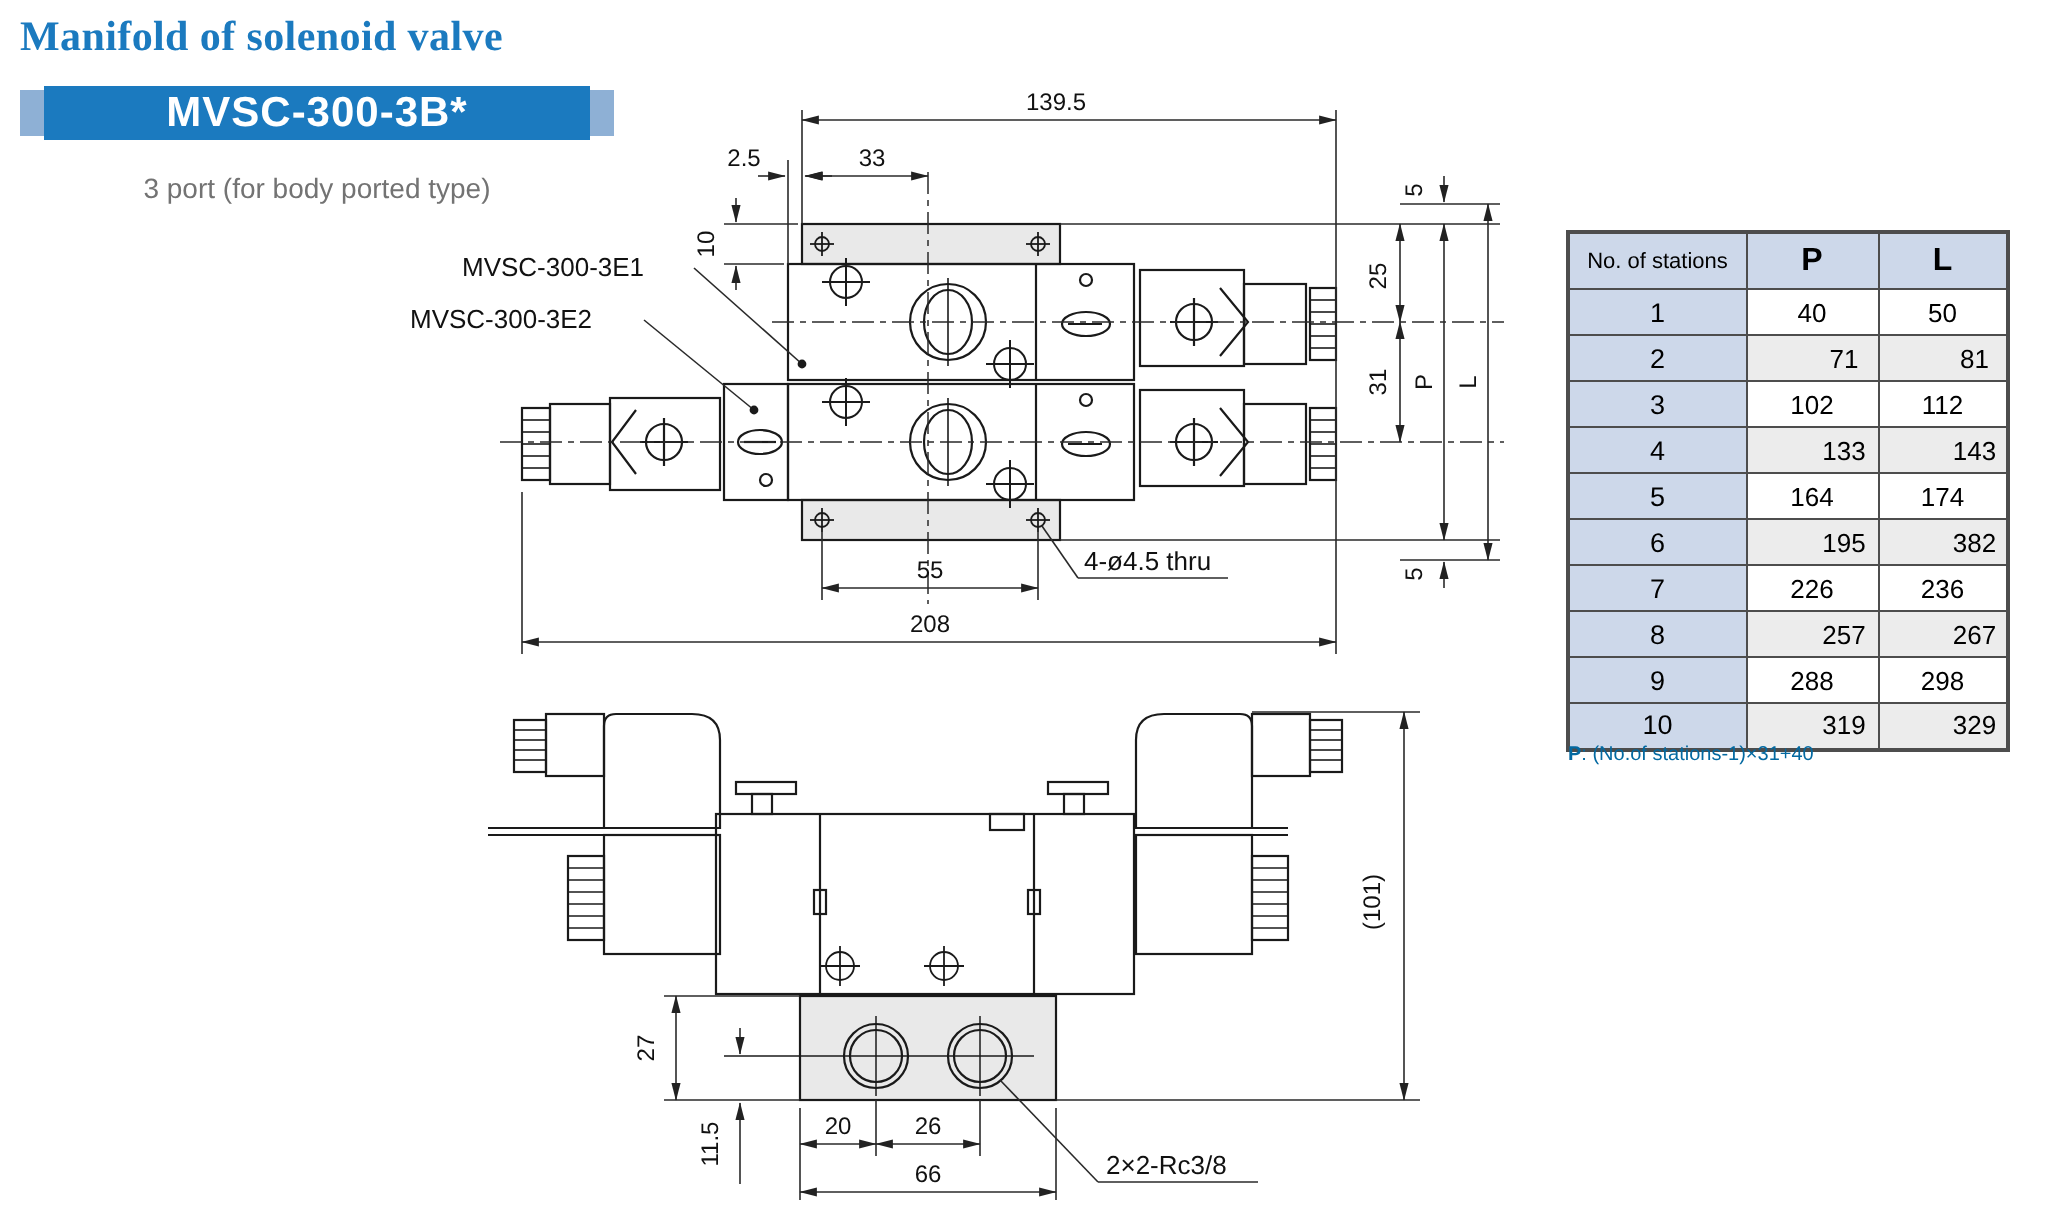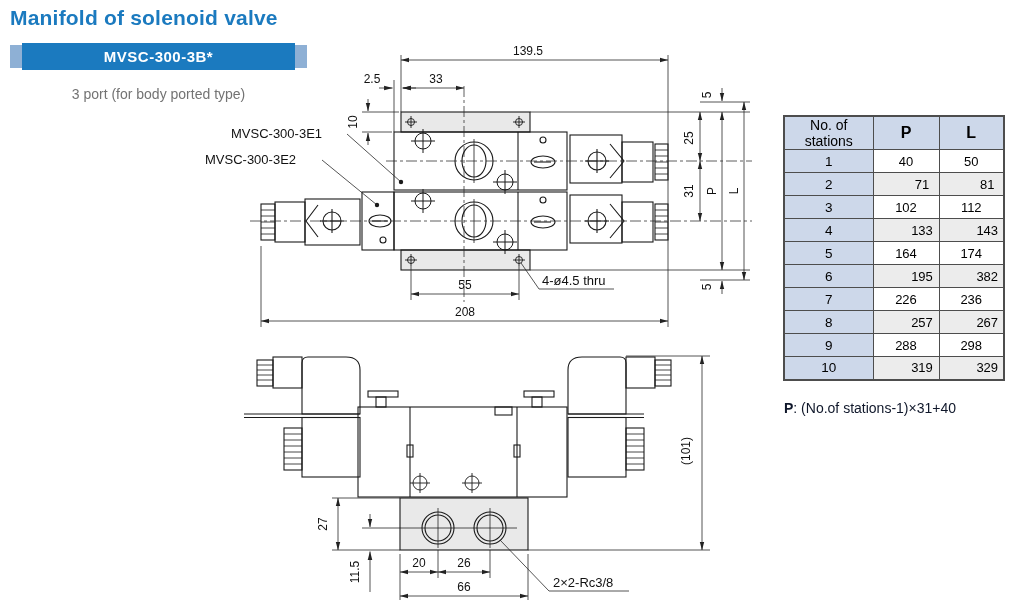--- a/index.html
+++ b/index.html
@@ -2,29 +2,29 @@
 <html><head>
 <meta charset="utf-8">
 <style>
   html,body{margin:0;padding:0;}
   body{
     width:1027px;height:616px;position:relative;background:#fff;
     font-family:"Liberation Sans", sans-serif;overflow:hidden;
   }
   .page-title{
     position:absolute;left:10px;top:6px;font-size:21px;font-weight:bold;
-    color:#1b7abf;letter-spacing:0.2px;
+    color:#1b7abf;letter-spacing:0.2px;font-family:Liberation Serif, serif;
   }
   .banner{position:absolute;left:10px;top:43px;width:297px;height:27px;}
   .banner .tab{position:absolute;top:2px;width:12px;height:23px;background:#8eb0d5;}
   .banner .tab.left{left:0;}
   .banner .tab.right{right:0;}
   .banner .bar{
     position:absolute;left:12px;right:12px;top:0;height:27px;background:#1b7abf;
-    color:#fff;font-size:15px;font-weight:bold;text-align:center;line-height:27px;
+    color:#fff;font-size:21px;font-weight:bold;text-align:center;line-height:27px;
     letter-spacing:0.5px;
   }
   .subtitle{
     position:absolute;left:10px;top:74px;width:297px;text-align:center;
     font-size:14px;color:#737373;margin-top:12px;
   }
   svg{position:absolute;left:0;top:0;}
   svg text{font-family:"Liberation Sans", sans-serif;font-size:12px;fill:#111;}
   svg text.lead{font-size:13px;}
   .spec-table{
@@ -33,27 +33,27 @@
   }
   .spec-table td,.spec-table th{
     border:1.5px solid #4d4d4d;text-align:center;padding:0;
     font-weight:normal;font-size:13px;color:#000;
   }
   .spec-table{border:2px solid #4d4d4d;}
   .spec-table col.c1{width:89px;}
   .spec-table col.c2{width:66px;}
   .spec-table col.c3{width:65px;}
   .spec-table thead th{background:#cdd8ea;height:27px;}
-  .spec-table thead th.small{font-size:14px;}
+  .spec-table thead th.small{font-size:11px;}
   .spec-table thead th.pl{font-size:16px;font-weight:bold;}
   .spec-table tbody tr{height:23px;}
   .spec-table tbody td.stn{background:#cdd8ea;font-size:13.5px;}
   .spec-table tbody tr.alt td.val{background:#ececec;padding-left:32px;}
   .notes{
-    position:absolute;left:784px;top:400px;font-size:14px;color:#0f172a;line-height:16px;
+    position:absolute;left:784px;top:370px;font-size:10px;color:#0369a1;line-height:16px;
   }
   .notes b{font-weight:bold;}
 </style>
 </head>
 <body>
 
 <div class="page-title">Manifold of solenoid valve</div>
 
 <div class="banner">
   <div class="tab left"></div>

